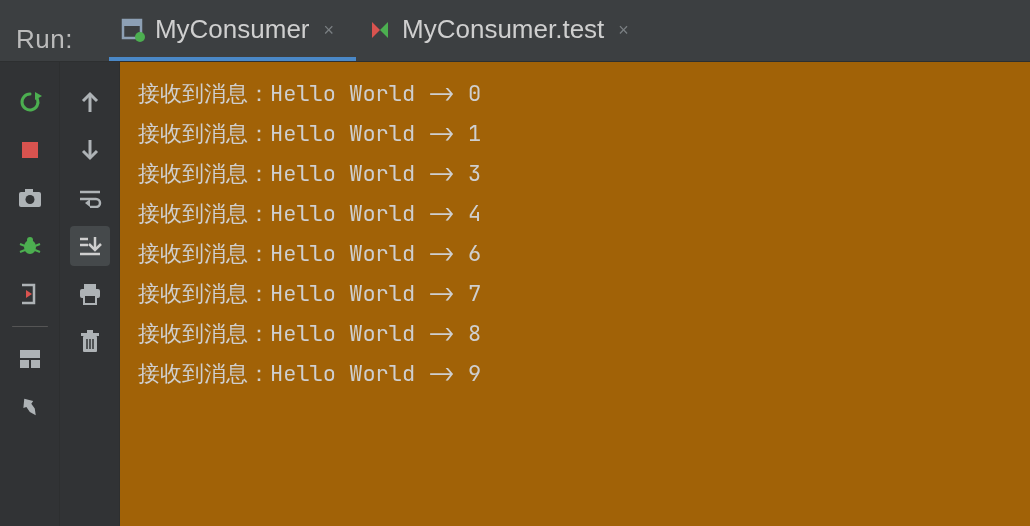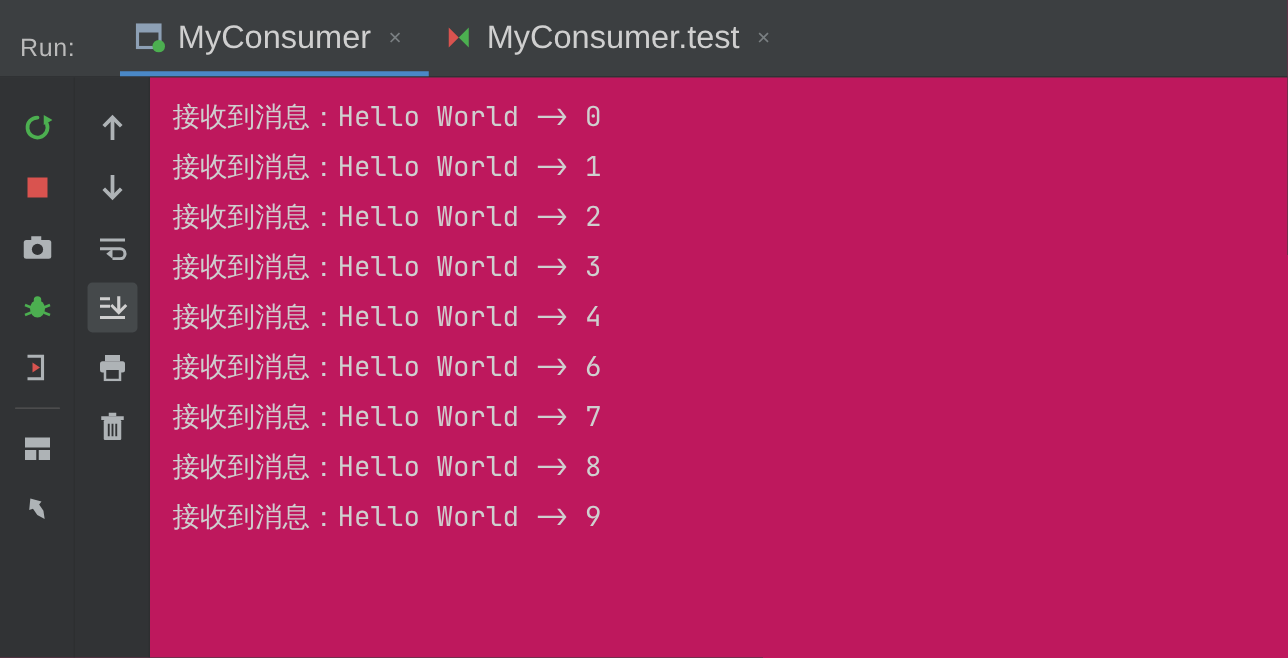--- a/index.html
+++ b/index.html
@@ -16,21 +16,21 @@
   
   .header {
     display: flex;
     align-items: center;
     height: 62px;
     border-bottom: 1px solid #2d2f30;
     padding-left: 16px;
   }
   .run-label {
     color: #bbbbbb;
-    font-size: 20px;
+    font-size: 26px;
     margin-right: 36px;
     letter-spacing: .5px;
     margin-top: 17px;
   }
   .tabs {
     display: flex;
     align-items: flex-end;
     height: 100%;
   }
   .tab {
@@ -86,21 +86,21 @@
     color:#aeb3b6;
     cursor:pointer;
     border-radius:4px;
   }
   .tool-btn.highlight { background:#45494b; }
   .tool-btn.sep { height:1px; width:36px; background:#555; margin:8px 0; cursor:default; }
   svg { display:block; }
 
   .console {
     flex: 1;
-    background: #be185d;
+    background: #a16207;
     padding: 12px 16px 0 18px;
     font-family: "JetBrains Mono", Menlo, Consolas, monospace;
     font-size: 22px;
     color: #cfcfcf;
     overflow:auto;
   }
   .line { white-space: pre; line-height: 1.82; }
 </style>
 </head>
 <body>
@@ -232,21 +232,20 @@
         <line x1="7" y1="9" x2="7" y2="19" stroke="#313335" stroke-width="1.5"></line>
         <line x1="10" y1="9" x2="10" y2="19" stroke="#313335" stroke-width="1.5"></line>
         <line x1="13" y1="9" x2="13" y2="19" stroke="#313335" stroke-width="1.5"></line>
       </svg>
     </div>
   </div>
 
   <div class="console">
     <div class="line">接收到消息：Hello World -&gt; 0</div>
     <div class="line">接收到消息：Hello World -&gt; 1</div>
-    <div class="line">接收到消息：Hello World -&gt; 2</div>
     <div class="line">接收到消息：Hello World -&gt; 3</div>
     <div class="line">接收到消息：Hello World -&gt; 4</div>
     <div class="line">接收到消息：Hello World -&gt; 6</div>
     <div class="line">接收到消息：Hello World -&gt; 7</div>
     <div class="line">接收到消息：Hello World -&gt; 8</div>
     <div class="line">接收到消息：Hello World -&gt; 9</div>
   </div>
 
 </div>
 

